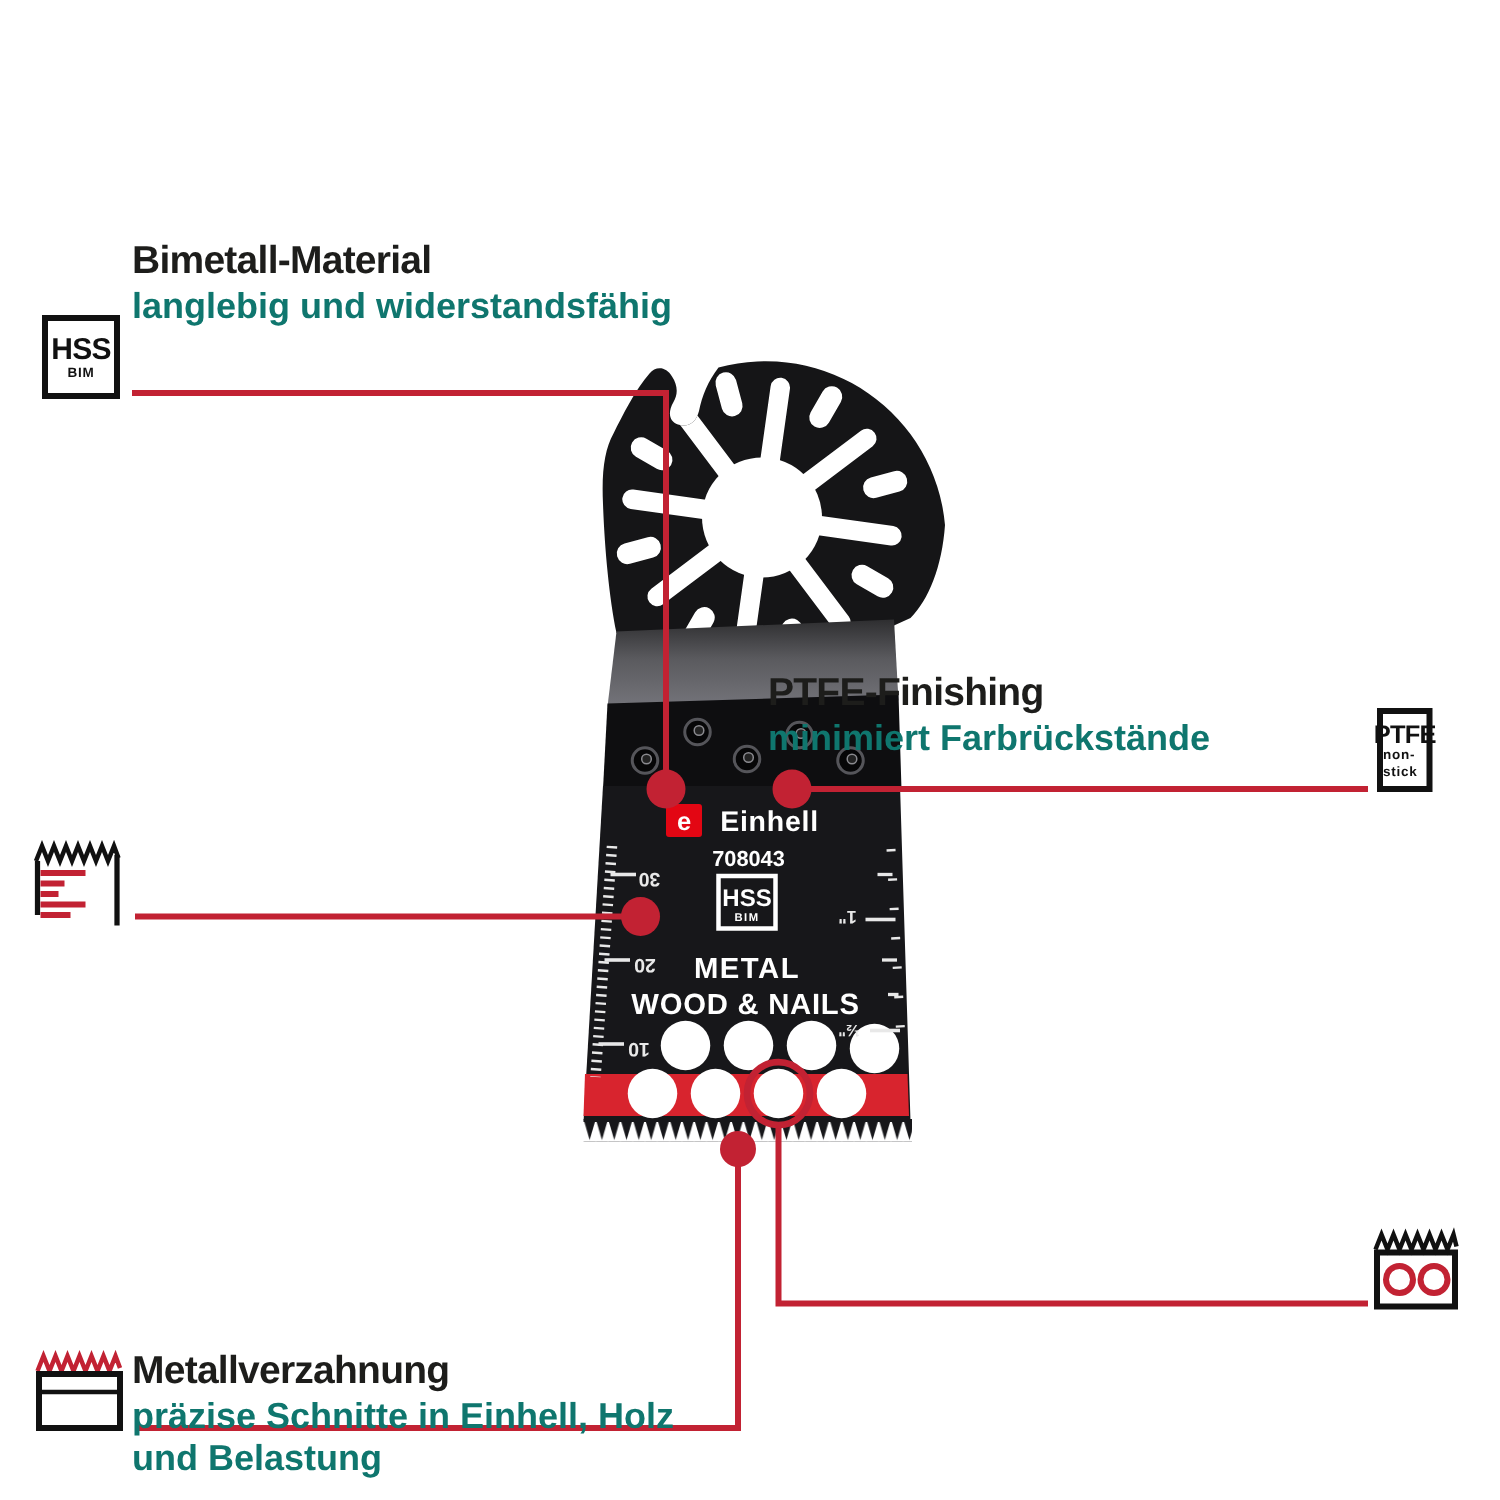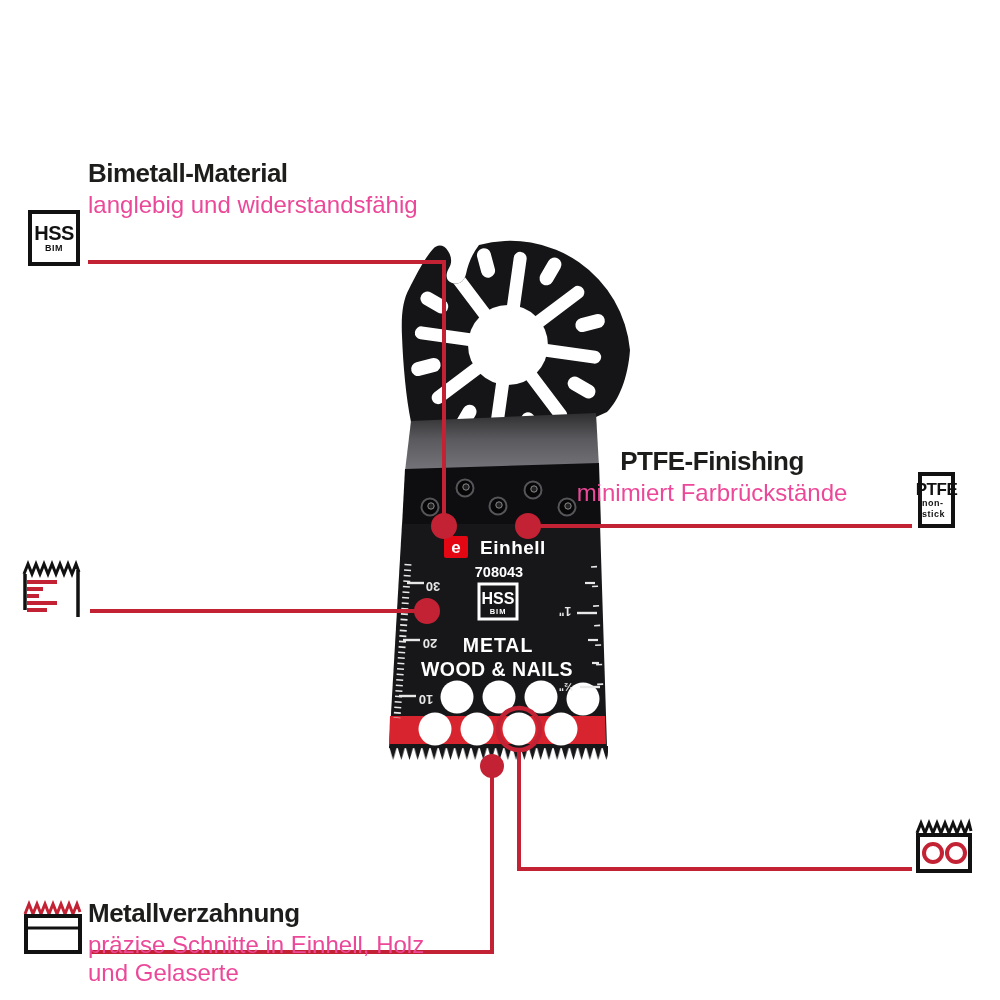--- a/index.html
+++ b/index.html
@@ -2,22 +2,22 @@
 <html><head>
 <meta charset="utf-8">
 <style>
   html,body{margin:0;padding:0;background:#fff;}
   .stage{position:relative;width:1000px;height:1000px;background:#ffffff;overflow:hidden;
          font-family:"Liberation Sans",sans-serif;}
   .layer{position:absolute;left:0;top:0;}
   
   .callout{position:absolute;z-index:3;}
   .co-title{font-weight:700;color:#1d1d1b;font-size:26px;line-height:1.05;letter-spacing:-0.5px;}
-  .co-desc{font-weight:400;color:#ec4899;font-size:24px;line-height:1.16;margin-top:4px;}
-  .callout.right{text-align:center;}
+  .co-desc{font-weight:700;color:#0f766e;font-size:24px;line-height:1.16;margin-top:4px;}
+  .callout.right{text-align:left;}
   
   .badge{position:absolute;z-index:3;border:4px solid #111;background:#fff;color:#111;
          display:flex;flex-direction:column;align-items:center;justify-content:center;
          box-sizing:border-box;}
   .badge .big{font-weight:700;font-size:20px;letter-spacing:-0.5px;line-height:1;}
   .badge .small{font-weight:700;font-size:9px;letter-spacing:0.5px;line-height:1.2;}
   .icon-svg{position:absolute;z-index:3;}
   
   svg text{font-family:"Liberation Sans",sans-serif;font-weight:700;}
 </style>
@@ -198,21 +198,21 @@
     <polyline points="3,15 7,5 11,15 15,5 19,15 23,5 27,15 31,5 35,15 39,5 43,15 47,5 51,15 55,5 57,13" fill="none" stroke="#111" stroke-width="3"></polyline>
     <rect x="4" y="17" width="52" height="36" fill="none" stroke="#111" stroke-width="4"></rect>
     <circle cx="19" cy="35" r="9" fill="none" stroke="#c22233" stroke-width="4"></circle>
     <circle cx="42" cy="35" r="9" fill="none" stroke="#c22233" stroke-width="4"></circle>
   </svg>
 
   <div class="callout" style="left:88px;top:900px;width:420px;">
     <div class="co-title">Metallverzahnung</div>
     <div class="co-desc">
       <div>präzise Schnitte in Einhell, Holz</div>
-      <div>und Gelaserte</div>
+      <div>und Belastung</div>
     </div>
   </div>
   <svg class="icon-svg" style="left:22px;top:900px;" width="62" height="56" viewBox="0 0 62 56">
     <polyline points="3,14 7,4 11,14 15,4 19,14 23,4 27,14 31,4 35,14 39,4 43,14 47,4 51,14 55,4 58,12" fill="none" stroke="#c22233" stroke-width="3"></polyline>
     <rect x="4" y="16" width="54" height="36" fill="none" stroke="#111" stroke-width="4"></rect>
     <line x1="4" y1="28" x2="58" y2="28" stroke="#111" stroke-width="3"></line>
   </svg>
 
 </div>
 

